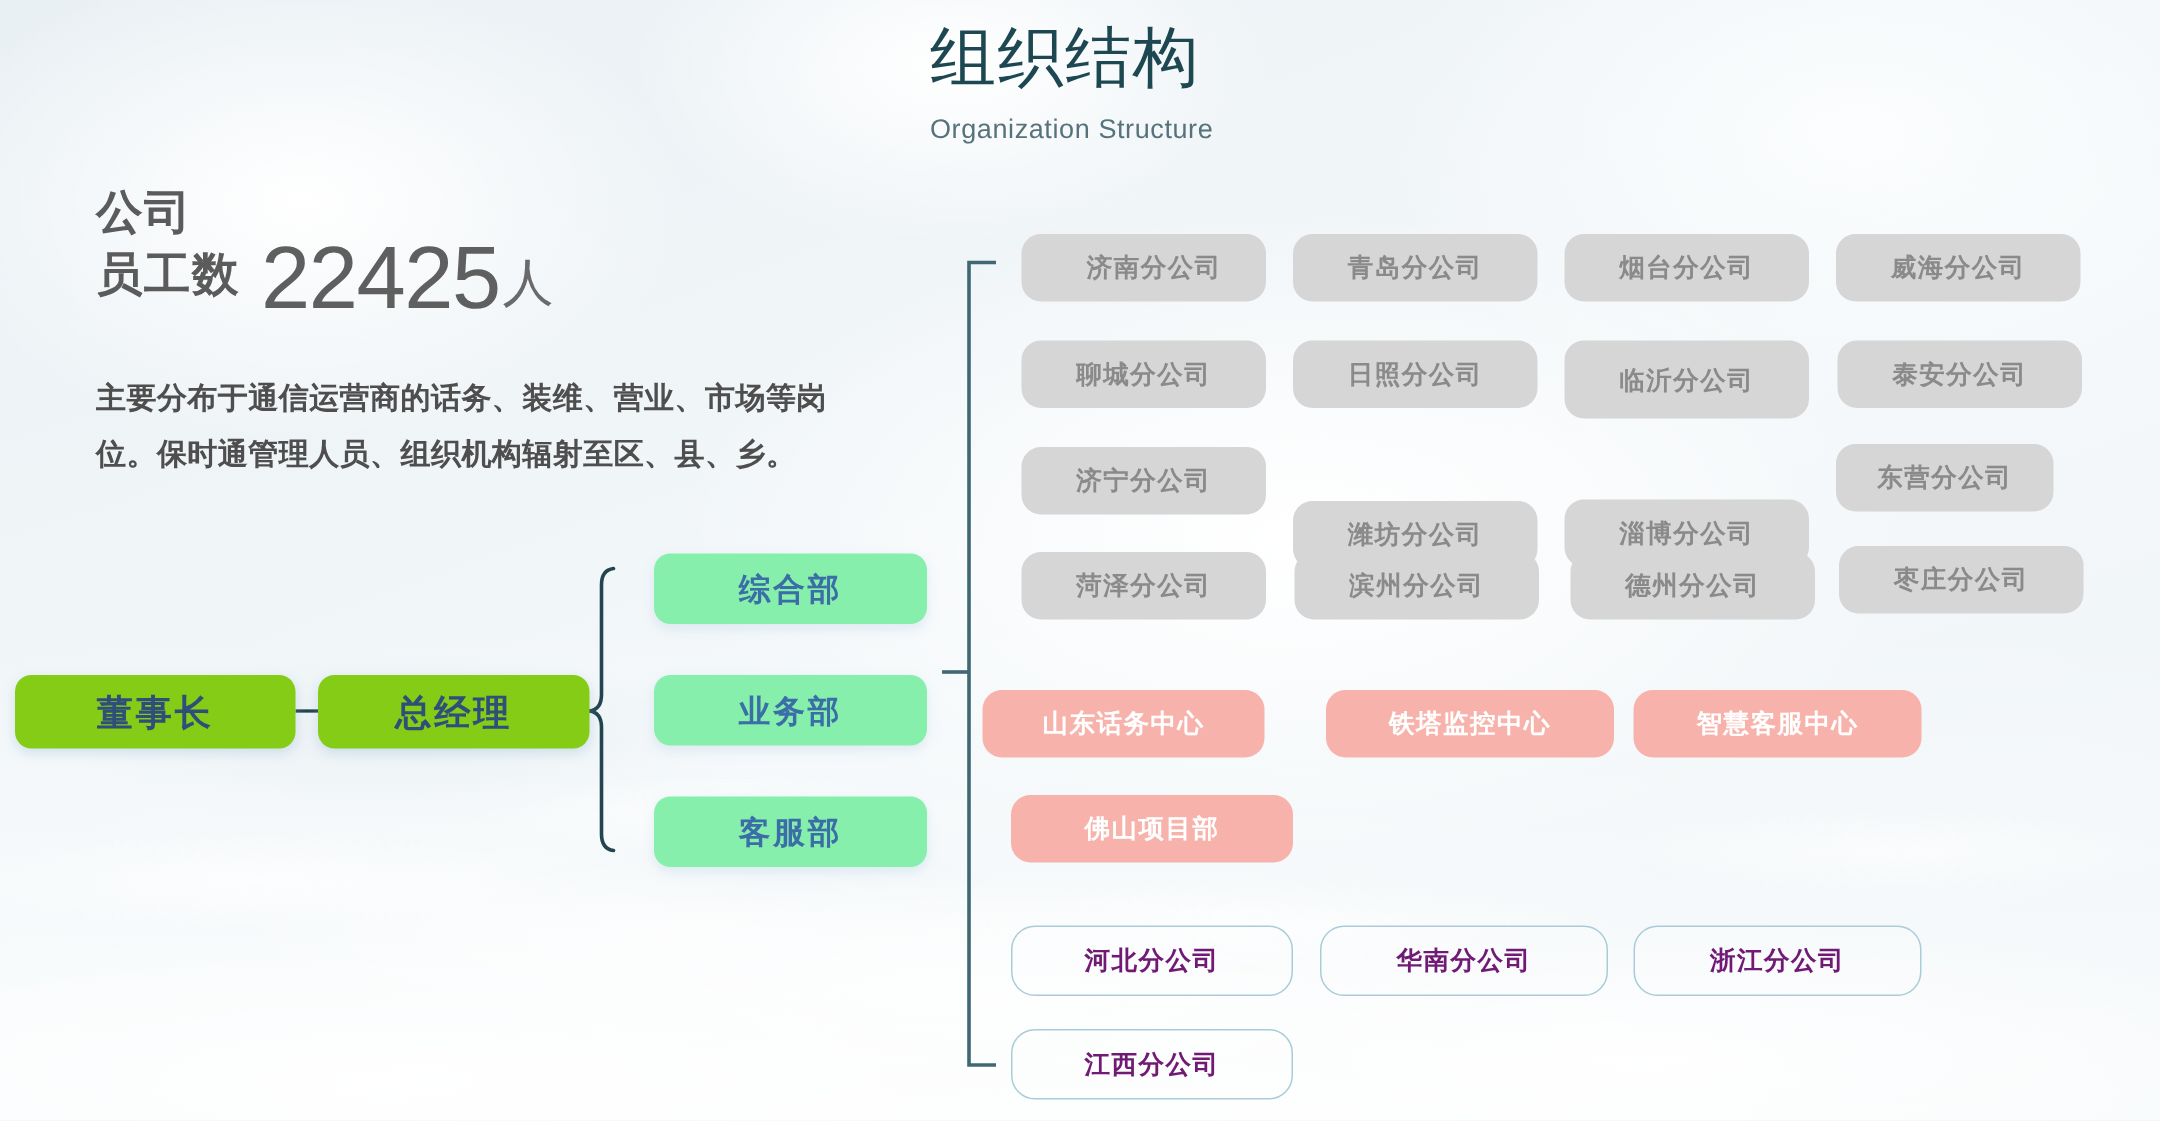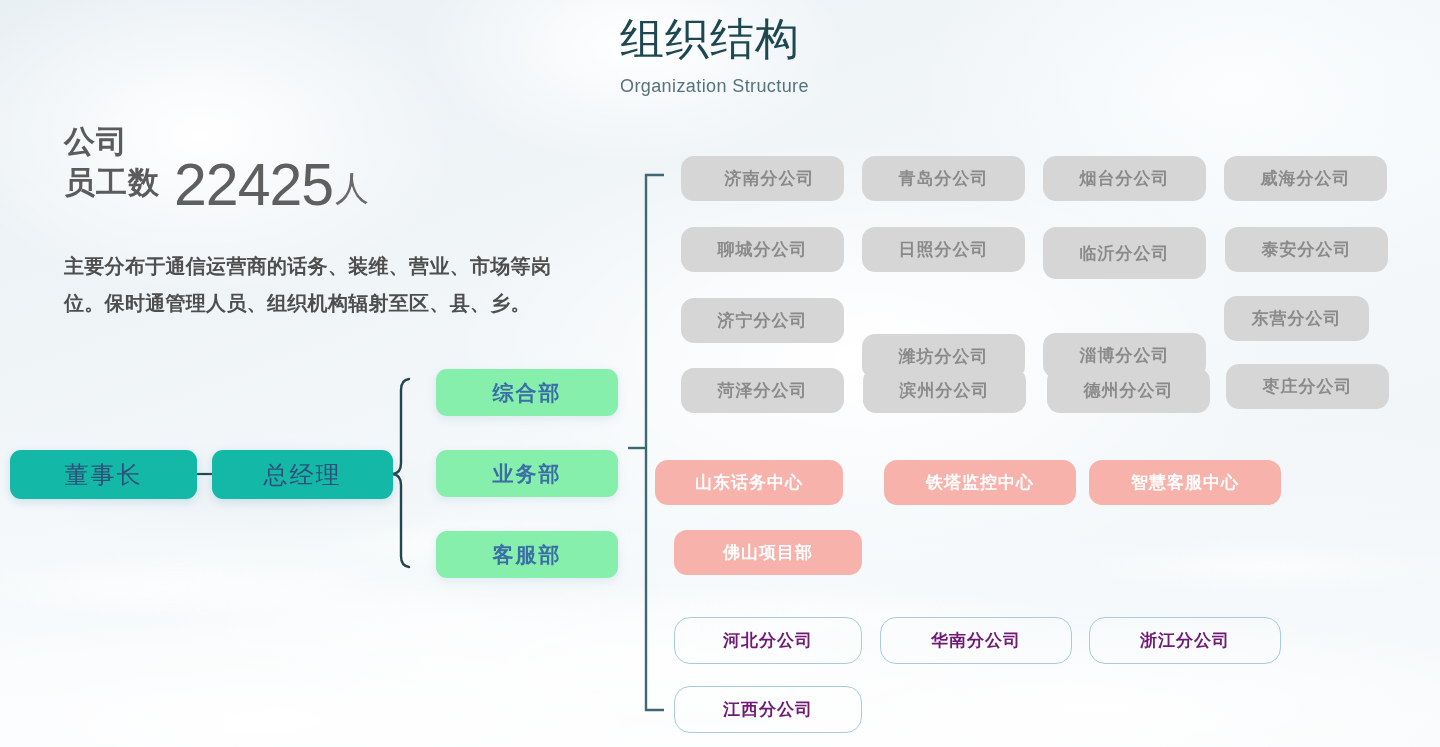--- a/index.html
+++ b/index.html
@@ -75,21 +75,21 @@
     position:absolute;left:64px;top:248px;width:500px;
     font-size:20px;font-weight:bold;color:#4e4e4e;line-height:1.85;letter-spacing:.3px;
   }
 
   
   .node{
     position:absolute;display:flex;align-items:center;justify-content:center;
     border-radius:11px;box-sizing:border-box;text-align:center;
   }
   .node-exec{
-    background:#14b8a6;color:#2f4f7a;font-size:24px;font-weight:normal;letter-spacing:2px;
+    background:#84cc16;color:#2f4f7a;font-size:24px;font-weight:bold;letter-spacing:2px;
     box-shadow:0 3px 8px rgba(120,170,205,.28);
   }
   .node-dept{
     background:#86efac;color:#3b6ea6;font-size:21px;font-weight:bold;letter-spacing:2px;
     box-shadow:0 3px 8px rgba(150,190,220,.25);
   }
   .node-branch{
     background:#d6d6d6;color:#8a8a8a;font-size:17px;font-weight:bold;letter-spacing:1px;
     border-radius:13px;
   }

